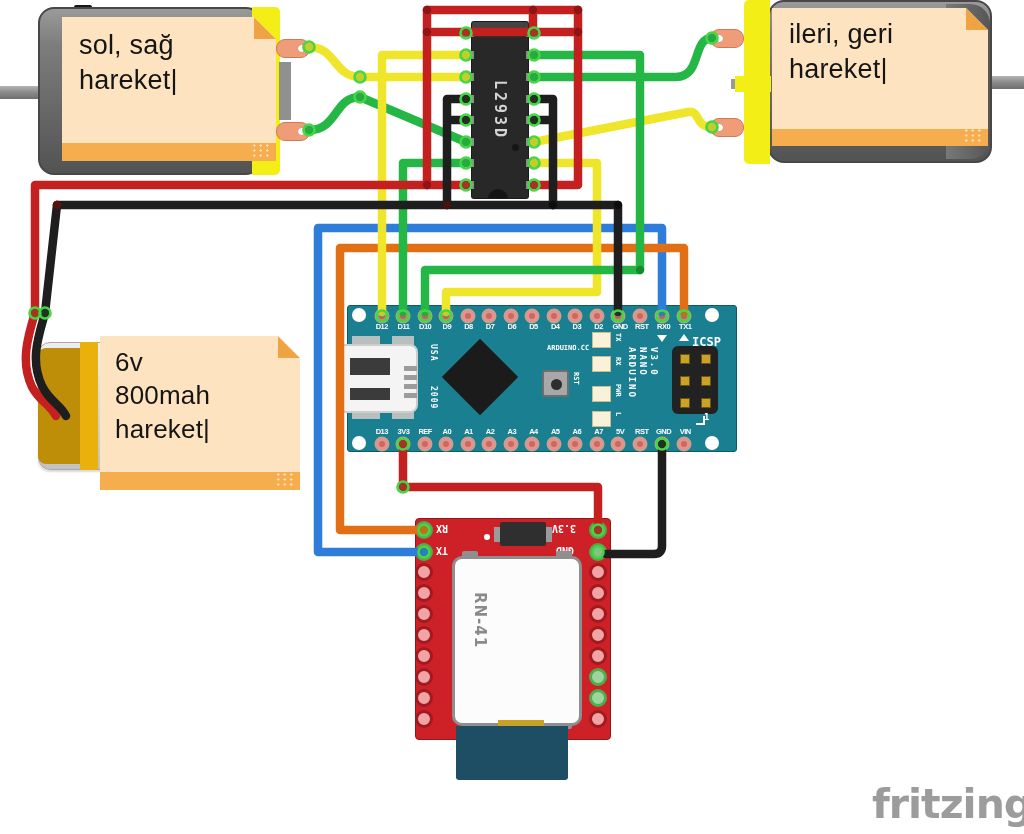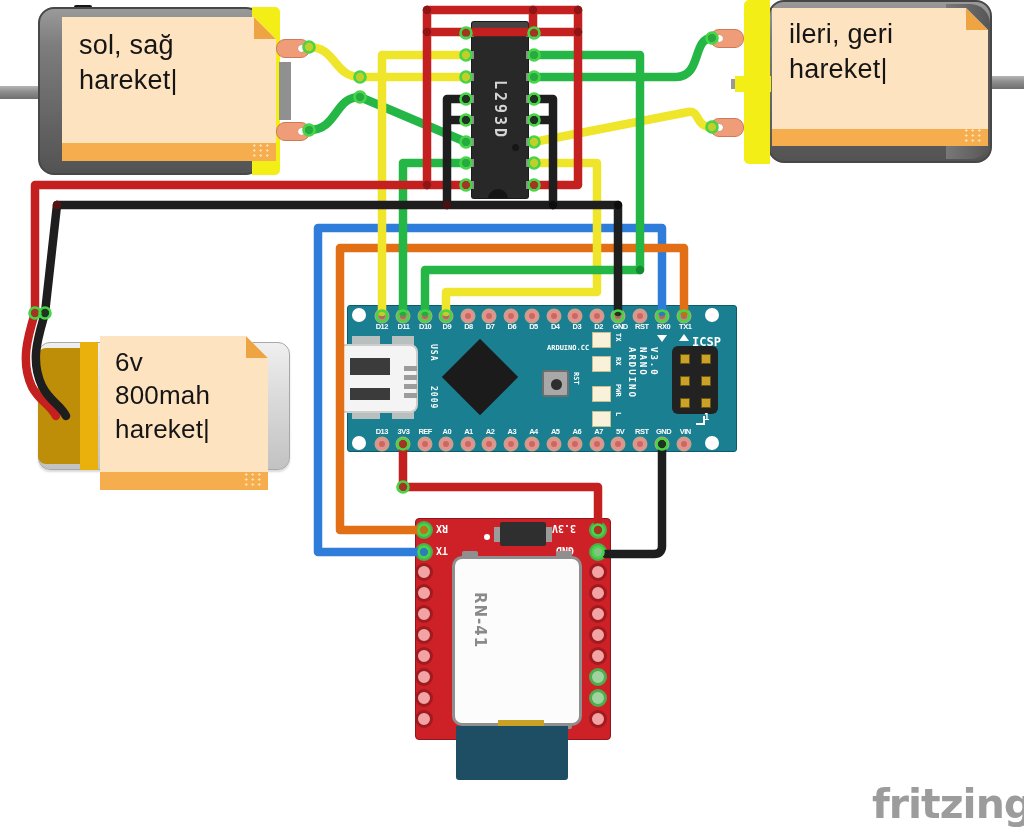--- a/index.html
+++ b/index.html
@@ -128,21 +128,21 @@
         <div class="note-line">ileri, geri</div>
         <div class="note-line">hareket|</div>
       </div>
     <div class="note-strip" style="height:17px;"></div>
     <div class="note-dots"></div>
   </div>
 
   <div class="abs batt-body" style="left:38px;top:342px;width:252px;height:128px;"></div>
   <div class="abs batt-gold-dark" style="left:38px;top:348px;width:44px;height:116px;"></div>
   <div class="abs batt-gold" style="left:80px;top:342px;width:18px;height:128px;"></div>
-  <div class="abs note" style="left:100px;top:336px;width:168px;height:154px;">
+  <div class="abs note" style="left:100px;top:336px;width:200px;height:154px;">
     <div class="note-fold"></div>
     <div class="note-text" style="left:15px;top:10px;font-size:26px;">
         <div class="note-line">6v</div>
         <div class="note-line">800mah</div>
         <div class="note-line">hareket|</div>
       </div>
     <div class="note-strip" style="height:18px;"></div>
     <div class="note-dots"></div>
   </div>
 

